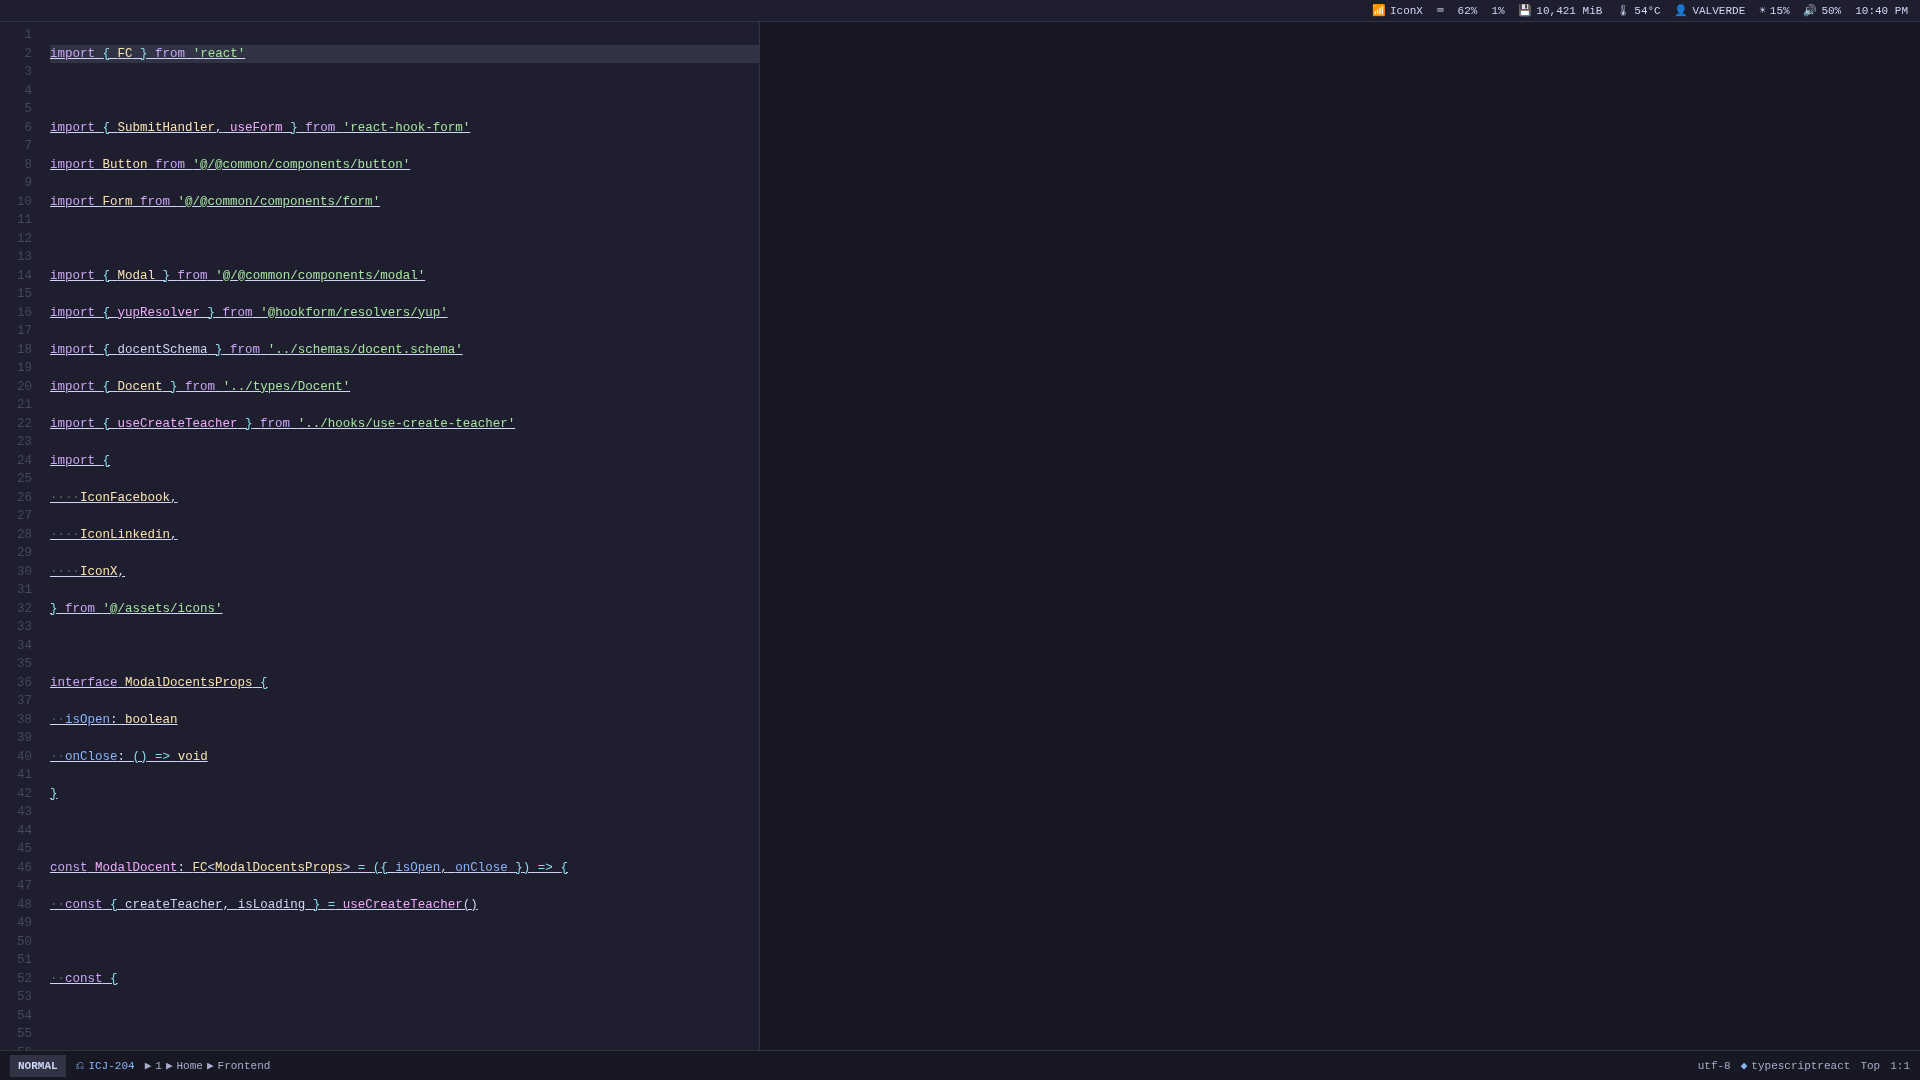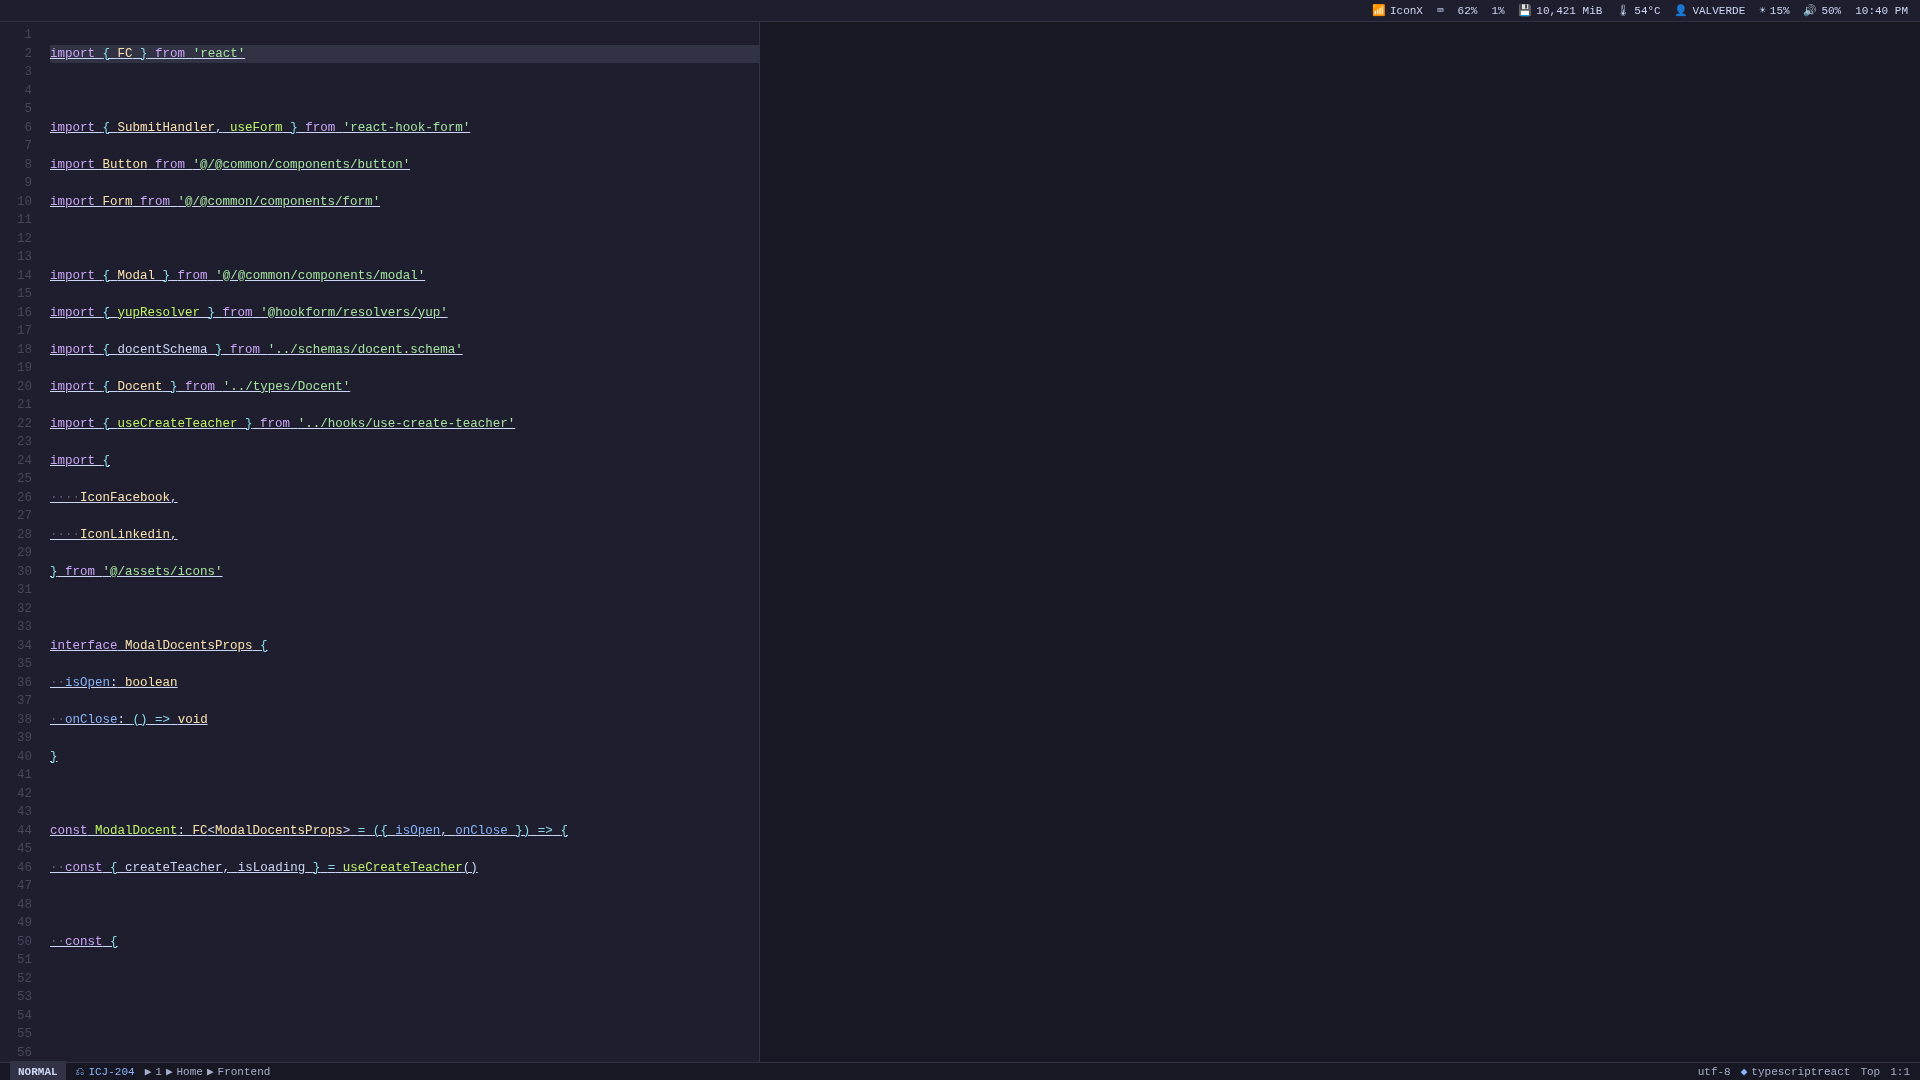--- a/index.html
+++ b/index.html
@@ -88,21 +88,21 @@
     }
 
     
     .right-pane {
       flex: 1;
       background: #181825;
     }
 
     
     .status-bar {
-      height: 18px;
+      height: 30px;
       background: #181825;
       display: flex;
       align-items: center;
       justify-content: space-between;
       padding: 0 10px;
       font-size: 11px;
       color: #cdd6f4;
       border-top: 1px solid #313244;
       flex-shrink: 0;
     }
@@ -128,21 +128,21 @@
     }
     .status-branch {
       color: #89b4fa;
     }
     .status-path {
       color: #a6adc8;
     }
 
     
     .kw { color: #cba6f7; }      
-    .fn { color: #bef264; }       
+    .fn { color: #f0abfc; }       
     .str { color: #a6e3a1; }      
     .type { color: #f9e2af; }     
     .var { color: #cdd6f4; }      
     .punct { color: #89dceb; }  
     .prop { color: #89b4fa; }     
     .op { color: #89dceb; }       
     .dim { color: #585b70; }
     .white { color: #cdd6f4; }
 
     .highlight-line {
@@ -265,20 +265,21 @@
 <span class="code-line"><span class="kw">import</span> <span class="type">Form</span> <span class="kw">from</span> <span class="str">'@/@common/components/form'</span></span>
 <span class="code-line"></span>
 <span class="code-line"><span class="kw">import</span> <span class="punct">{ </span><span class="type">Modal</span><span class="punct"> }</span> <span class="kw">from</span> <span class="str">'@/@common/components/modal'</span></span>
 <span class="code-line"><span class="kw">import</span> <span class="punct">{ </span><span class="fn">yupResolver</span><span class="punct"> }</span> <span class="kw">from</span> <span class="str">'@hookform/resolvers/yup'</span></span>
 <span class="code-line"><span class="kw">import</span> <span class="punct">{ </span><span class="var">docentSchema</span><span class="punct"> }</span> <span class="kw">from</span> <span class="str">'../schemas/docent.schema'</span></span>
 <span class="code-line"><span class="kw">import</span> <span class="punct">{ </span><span class="type">Docent</span><span class="punct"> }</span> <span class="kw">from</span> <span class="str">'../types/Docent'</span></span>
 <span class="code-line"><span class="kw">import</span> <span class="punct">{ </span><span class="fn">useCreateTeacher</span><span class="punct"> }</span> <span class="kw">from</span> <span class="str">'../hooks/use-create-teacher'</span></span>
 <span class="code-line"><span class="kw">import</span> <span class="punct">{</span></span>
 <span class="code-line"><span class="dim">····</span><span class="type">IconFacebook</span><span class="white">,</span></span>
 <span class="code-line"><span class="dim">····</span><span class="type">IconLinkedin</span><span class="white">,</span></span>
+<span class="code-line"><span class="dim">····</span><span class="type">IconX</span><span class="white">,</span></span>
 <span class="code-line"><span class="punct">}</span> <span class="kw">from</span> <span class="str">'@/assets/icons'</span></span>
 <span class="code-line"></span>
 <span class="code-line"><span class="kw">interface</span> <span class="type">ModalDocentsProps</span> <span class="punct">{</span></span>
 <span class="code-line"><span class="dim">··</span><span class="prop">isOpen</span><span class="white">:</span> <span class="type">boolean</span></span>
 <span class="code-line"><span class="dim">··</span><span class="prop">onClose</span><span class="white">:</span> <span class="punct">()</span> <span class="op">=&gt;</span> <span class="type">void</span></span>
 <span class="code-line"><span class="punct">}</span></span>
 <span class="code-line"></span>
 <span class="code-line"><span class="kw">const</span> <span class="fn">ModalDocent</span><span class="white">:</span> <span class="type">FC</span><span class="white">&lt;</span><span class="type">ModalDocentsProps</span><span class="white">&gt;</span> <span class="op">=</span> <span class="punct">({</span> <span class="prop">isOpen</span><span class="white">,</span> <span class="prop">onClose</span> <span class="punct">})</span> <span class="op">=&gt;</span> <span class="punct">{</span></span>
 <span class="code-line"><span class="dim">··</span><span class="kw">const</span> <span class="punct">{</span> <span class="var">createTeacher</span><span class="white">,</span> <span class="var">isLoading</span> <span class="punct">}</span> <span class="op">=</span> <span class="fn">useCreateTeacher</span><span class="white">()</span></span>
 <span class="code-line"></span>

